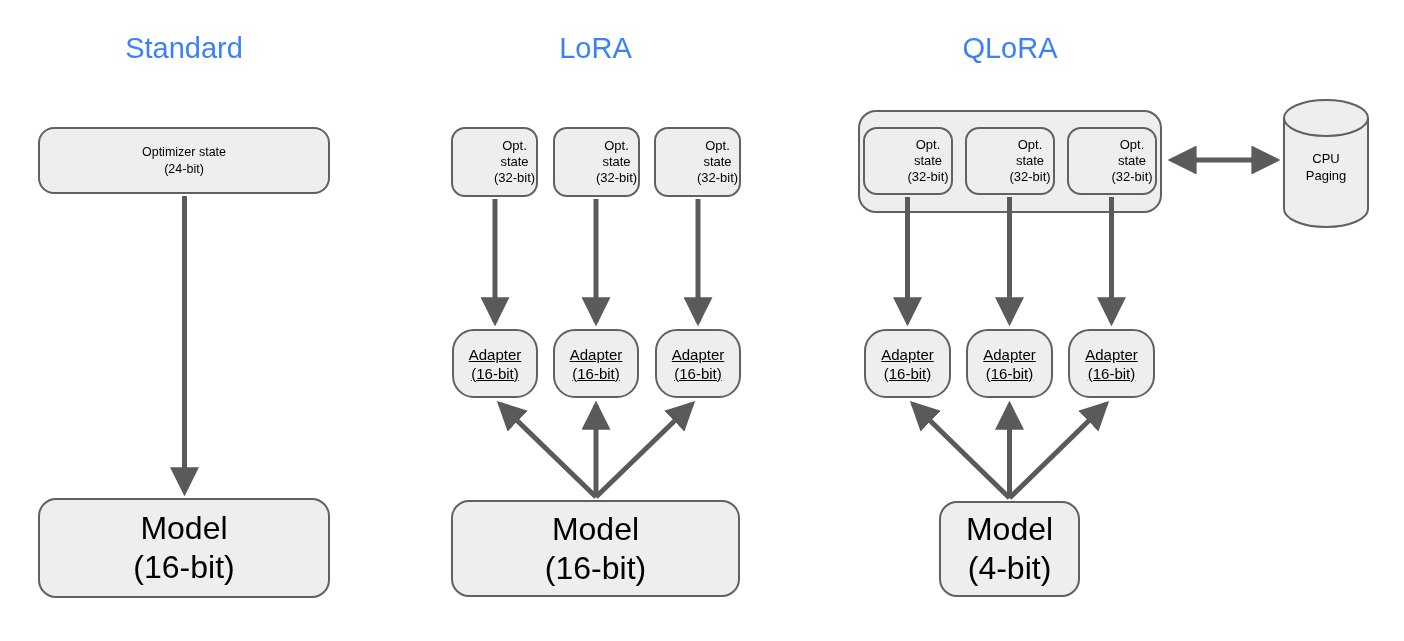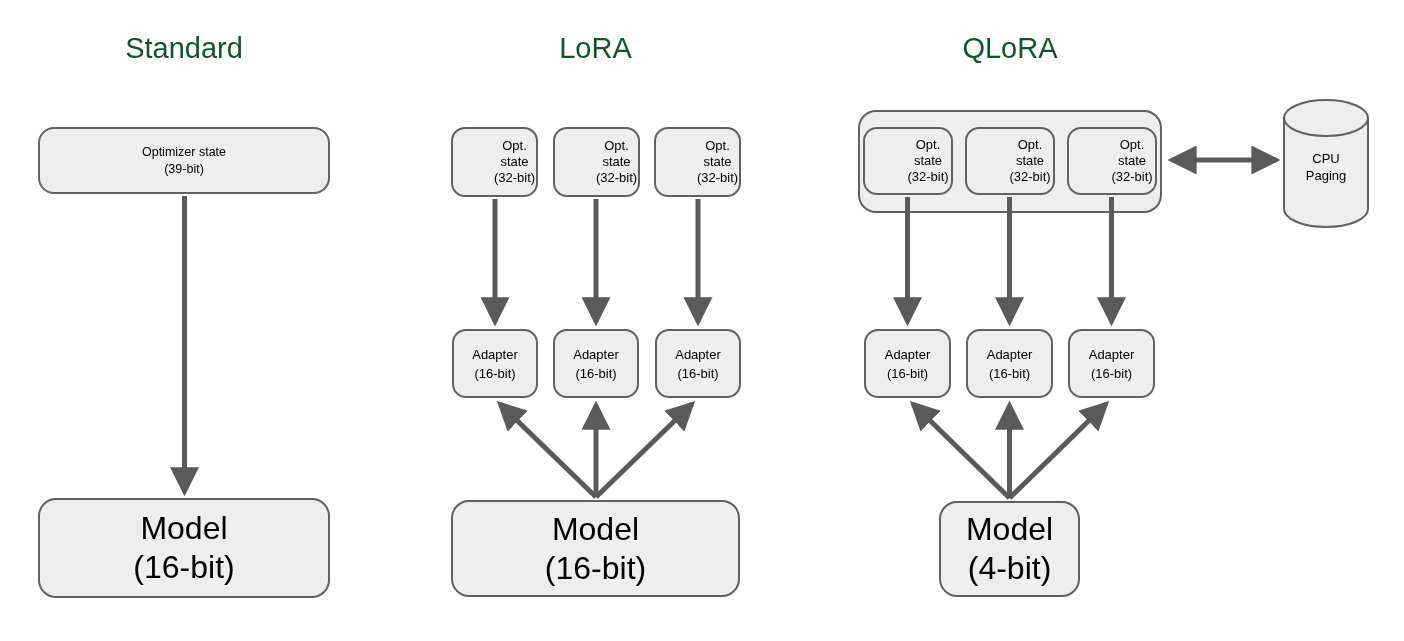--- a/index.html
+++ b/index.html
@@ -14,36 +14,36 @@
     height: 641px;
     background: #ffffff;
     overflow: hidden;
     color: #000;
   }
   .title {
     position: absolute;
     text-align: center;
     font-size: 29px;
     line-height: 34px;
-    color: #14532d;
+    color: #3b82f6;
   }
   .box {
     position: absolute;
     box-sizing: border-box;
     background: #eeeeee;
     border: 2px solid #616161;
     display: flex;
     align-items: center;
     justify-content: center;
     text-align: center;
   }
   .box .lbl { white-space: pre-line; }
   .optwide { border-radius: 16px; font-size: 12.5px; line-height: 17px; }
   .optsmall { border-radius: 14px; font-size: 13px; line-height: 16px; padding-left: 40px; }
-  .adapter  { border-radius: 14px; font-size: 13px; line-height: 19px; }
+  .adapter  { border-radius: 22px; font-size: 15px; line-height: 19px; text-decoration: underline; }
   .model    { border-radius: 18px; font-size: 32px; line-height: 39px; }
   .group {
     position: absolute;
     box-sizing: border-box;
     background: #eeeeee;
     border: 2px solid #616161;
     border-radius: 18px;
   }
   .overlay {
     position: absolute;
@@ -65,21 +65,21 @@
 <body>
 
 <div class="canvas">
 
   <div class="title" style="left:38px; top:31px; width:292px;">Standard</div>
   <div class="title" style="left:858px; top:31px; width:304px;">QLoRA</div>
   <div class="title" style="left:451px; top:31px; width:289px;">LoRA</div>
 
   <div class="box optwide" style="left:38px; top:127px; width:292px; height:67px;">
     <span class="lbl">Optimizer state
-(39-bit)</span>
+(24-bit)</span>
   </div>
   <div class="box model" style="left:38px; top:498px; width:292px; height:100px;">
     <span class="lbl">Model
 (16-bit)</span>
   </div>
 
   <div class="box optsmall" style="left:451px; top:127px; width:87px; height:70px;">
     <span class="lbl">Opt.
 state
 (32-bit)</span>

